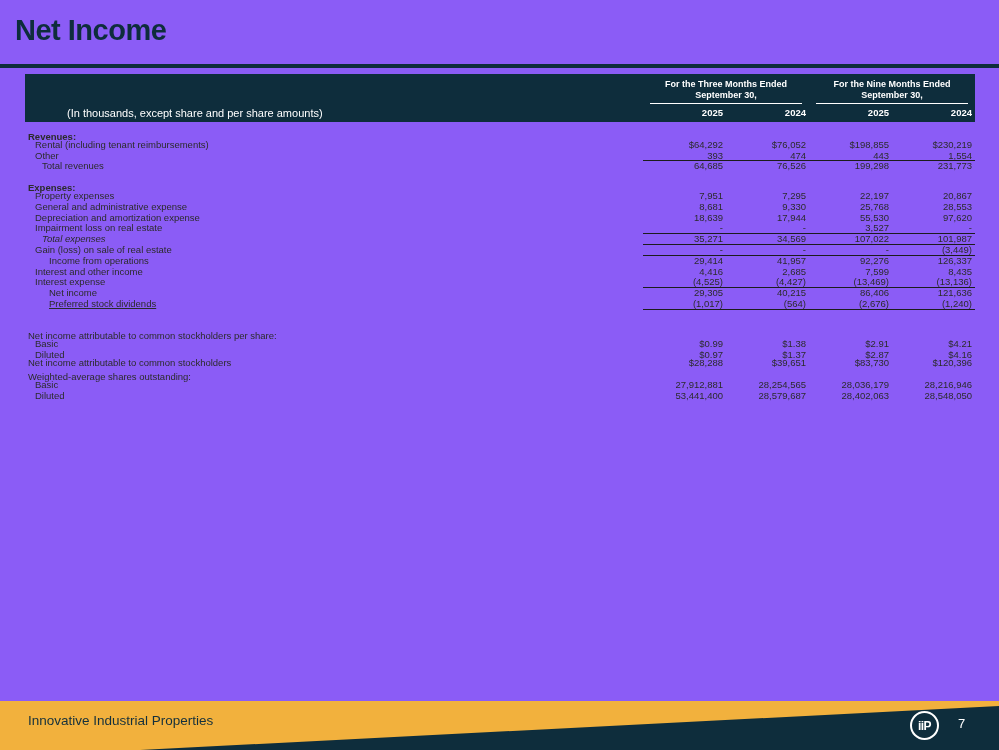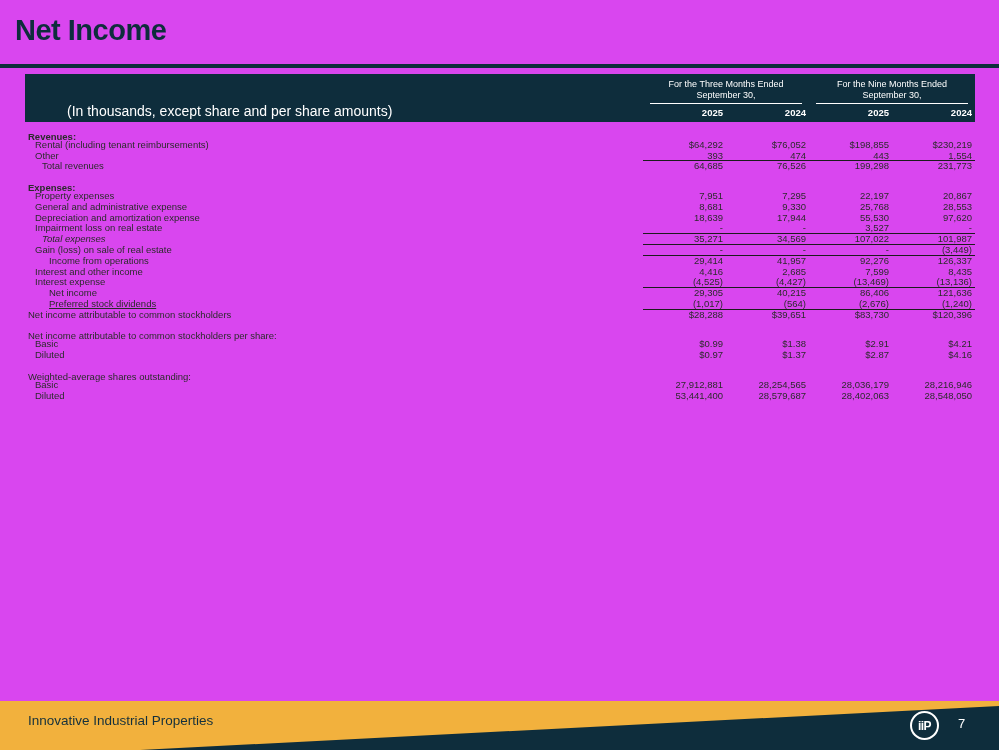--- a/index.html
+++ b/index.html
@@ -1,32 +1,32 @@
 <!DOCTYPE html>
 <html><head>
 <meta charset="utf-8">
 <style>
   * { margin:0; padding:0; box-sizing:border-box; }
   html,body { width:999px; height:750px; }
   body { font-family:"Liberation Sans", sans-serif; background:#ffffff; overflow:hidden; }
-  .slide { position:relative; width:999px; height:750px; background:#d946ef; overflow:hidden; }
+  .slide { position:relative; width:999px; height:750px; background:#8b5cf6; overflow:hidden; }
 
   .title { position:absolute; left:15px; top:14px; font-size:29px; font-weight:bold;
            color:#0e2d3c; letter-spacing:-0.5px; }
   .rule  { position:absolute; left:0; top:64px; width:999px; height:4px; background:#0e2d3c; }
 
   .tbl { position:absolute; left:25px; top:74px; width:950px; font-size:9.5px; color:#2b2b2b; }
 
   .thead { background:#0e2d3c; color:#ffffff; display:flex; height:48px; }
   .thead-left { flex:1; position:relative; }
-  .units { position:absolute; left:3px; bottom:3px; font-size:14px; white-space:nowrap; color:#ffffff;padding-left:39px; }
+  .units { position:absolute; left:3px; bottom:3px; font-size:11px; white-space:nowrap; color:#ffffff;padding-left:39px; }
   .thead-right { width:332px; padding-top:5px; }
   .grp-row { display:flex; }
   .grp { width:166px; }
-  .grp-inner { width:152px; margin:0 auto; text-align:center; font-weight:normal; font-size:9px;
+  .grp-inner { width:152px; margin:0 auto; text-align:center; font-weight:bold; font-size:9px;
                line-height:11px; border-bottom:1px solid #ffffff; padding-bottom:2px; }
   .years { display:flex; font-weight:bold; margin-top:3px; }
   .year { width:83px; text-align:right; padding-right:3px; font-size:9.5px; }
 
   .tbody { padding-top:7px; }
   .row { display:flex; align-items:baseline; height:10.8px; line-height:10.8px; }
   .row.gap { margin-top:8px; }
   .lbl { flex:1; white-space:nowrap; overflow:hidden; }
   .lbl.bold { font-weight:bold; }
   .vals { width:332px; display:flex; height:100%; }
@@ -206,21 +206,21 @@
         <div class="row">
           <div class="lbl" style="padding-left: 24px; text-decoration: underline;">Preferred stock dividends</div>
           <div class="vals ul">
             <div class="cell">(1,017)</div>
             <div class="cell">(564)</div>
             <div class="cell">(2,676)</div>
             <div class="cell">(1,240)</div>
           </div>
         </div>
         <div class="row">
-          <div class="lbl" style="padding-left: 3px;">Net income attributable to common stockholders</div>
+          <div class="lbl" style="padding-left: 3px; margin-top: 48px;">Net income attributable to common stockholders</div>
           <div class="vals">
             <div class="cell">$28,288</div>
             <div class="cell">$39,651</div>
             <div class="cell">$83,730</div>
             <div class="cell">$120,396</div>
           </div>
         </div>
         <div class="row gap">
           <div class="lbl" style="padding-left: 3px;">Net income attributable to common stockholders per share:</div>
           <div class="vals"></div>

